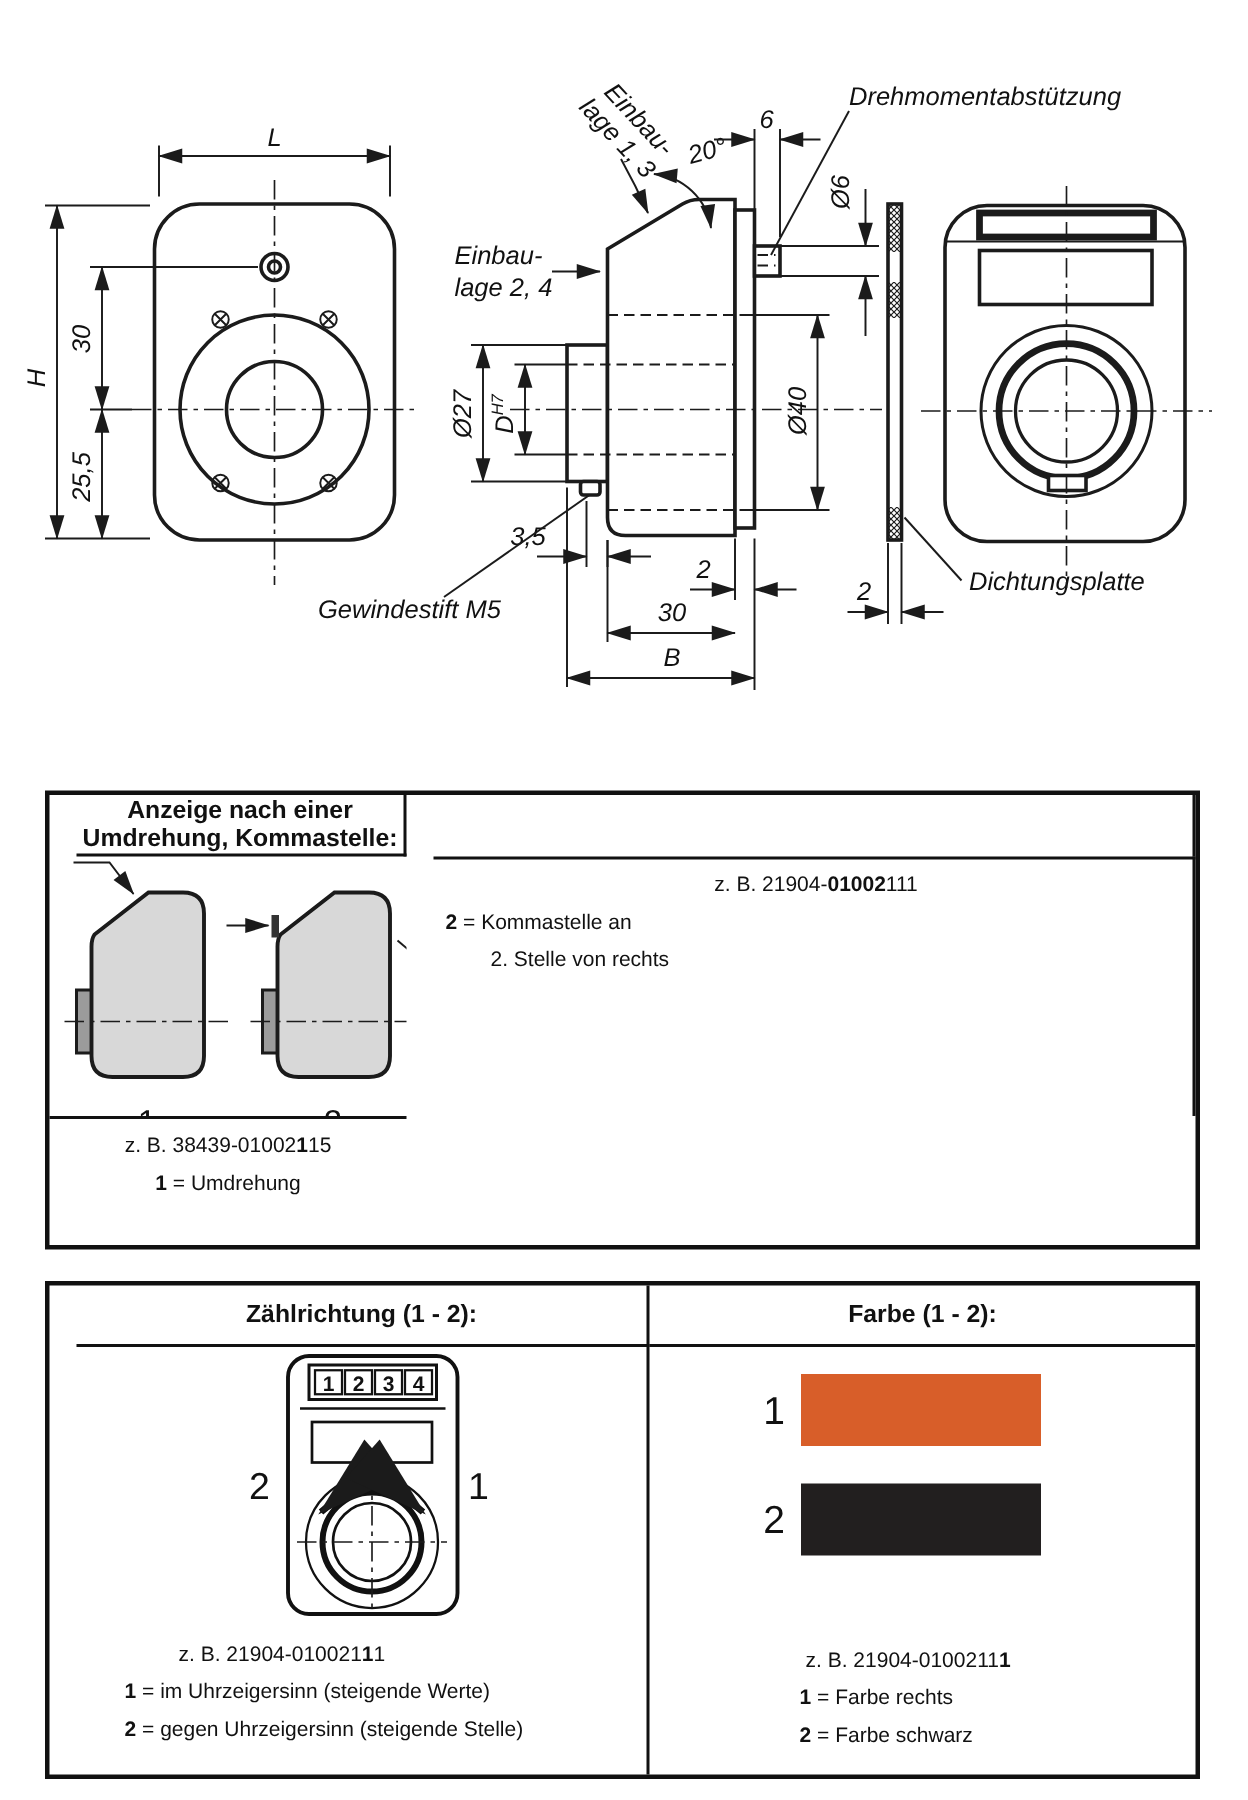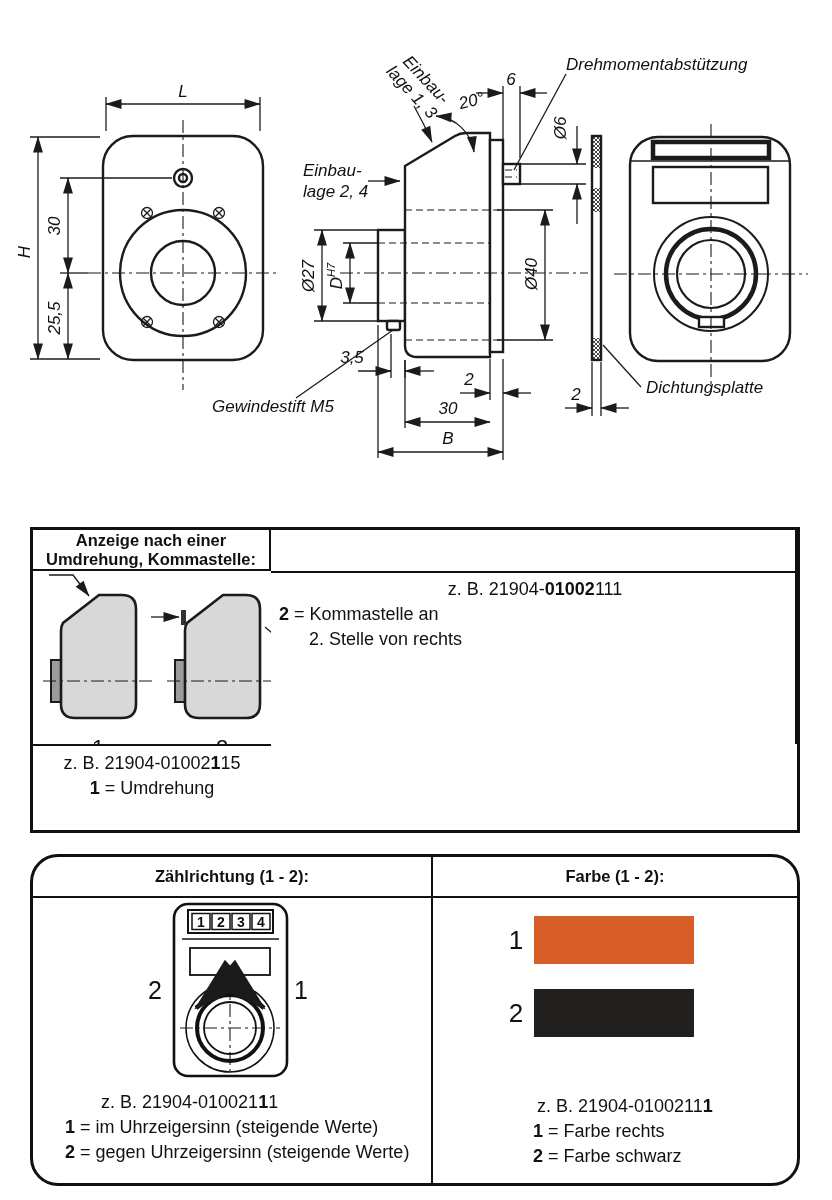--- a/index.html
+++ b/index.html
@@ -10,28 +10,28 @@
   .lbltxt{font-size:17px;font-style:italic;}
   .obj{stroke:#1b1b1b;stroke-width:2.4;fill:none;}
   .objf{stroke:#1b1b1b;stroke-width:2.4;fill:#fff;}
   .thin{stroke:#1b1b1b;stroke-width:1.3;fill:none;}
   .cl{stroke:#1b1b1b;stroke-width:1.1;fill:none;stroke-dasharray:13 4 3 4;}
   .hid{stroke:#1b1b1b;stroke-width:1.2;fill:none;stroke-dasharray:7 4;}
   .arrfill{fill:#1b1b1b;}
   
   .tbl{position:absolute;border:3px solid #111;background:#fff;box-sizing:border-box;display:grid;}
   #table1{left:30px;top:527px;width:770px;height:306px;grid-template-columns:238px 1fr;grid-template-rows:41px 1fr 86px;}
-  #table2{left:30px;top:854px;width:770px;height:332px;grid-template-columns:400px 1fr;grid-template-rows:41px 1fr;border-radius:28px;}
+  #table2{left:30px;top:854px;width:770px;height:332px;grid-template-columns:400px 1fr;grid-template-rows:41px 1fr;}
   .cell{position:relative;box-sizing:border-box;overflow:hidden;}
-  .br{border-right:2.5px solid #111;}
+  .br{border-right:2.5px solid #111;margin-left:18px;}
   .bb{border-bottom:2.5px solid #111;}
   .bt{border-top:2.5px solid #111;}
   .hdr{display:flex;align-items:center;justify-content:center;text-align:center;
        font-weight:bold;font-size:16.5px;line-height:1.15;}
-  .ftxt{font-size:18px;line-height:25px;}
+  .ftxt{font-size:14px;line-height:25px;}
   .ftxt b{font-weight:bold;}
   .center{text-align:center;}
   
   .counter{position:absolute;left:28px;top:74px;border:3px solid #111;background:#fff;padding:4px;}
   .counter-in{border:2px solid #111;display:flex;align-items:stretch;height:50px;}
   .dig{width:27px;display:flex;align-items:center;justify-content:center;
        font-family:"DejaVu Sans",sans-serif;font-weight:bold;font-size:37px;border-right:1.5px solid #111;}
   .dig:last-of-type{border-right:none;}
   .ybar{width:4px;}
   .hatchcell{width:22px;margin:3px 3px 3px 2px;
@@ -315,21 +315,21 @@
         </g>
       </svg>
     </div>
 
     <div class="cell br bt ftxt" style="padding:4px 4px 4px 8px;">
       <div class="center"><span>z. B. 21904-</span><b>01002</b><span>111</span></div>
       <div><b>2</b><span> = Kommastelle an</span></div>
       <div style="padding-left:30px;"><span>2. Stelle von rechts</span></div>
     </div>
     <div class="cell bt ftxt center" style="padding-top:5px;">
-      <div><span>z. B. 21904-01002</span><b>1</b><span>15</span></div>
+      <div><span>z. B. 38439-01002</span><b>1</b><span>15</span></div>
       <div><b>1</b><span> = Umdrehung</span></div>
     </div>
   </div>
 
   
   <div id="table2" class="tbl">
 
     <div class="cell br bb hdr">Zählrichtung (1 - 2):</div>
     <div class="cell bb hdr">Farbe (1 - 2):</div>
 
@@ -356,21 +356,21 @@
           <line x1="6" y1="124" x2="106" y2="124" class="cl"></line>
           <line x1="56" y1="76" x2="56" y2="172" class="cl"></line>
           <path d="M22,104 Q56,74 90,104" stroke="#111" stroke-width="4.5" fill="none" marker-start="url(#arr)" marker-end="url(#arr)"></path>
         </g>
         <text x="122" y="101" font-size="25" text-anchor="middle">2</text>
         <text x="268" y="101" font-size="25" text-anchor="middle">1</text>
       </svg>
       <div class="ftxt" style="padding-left:32px;margin-top:2px;">
         <div style="padding-left:36px;"><span>z. B. 21904-010021</span><b>1</b><span>1</span></div>
         <div><b>1</b><span> = im Uhrzeigersinn (steigende Werte)</span></div>
-        <div><b>2</b><span> = gegen Uhrzeigersinn (steigende Werte)</span></div>
+        <div><b>2</b><span> = gegen Uhrzeigersinn (steigende Stelle)</span></div>
       </div>
     </div>
 
     <div class="cell">
       <div class="swrow" style="left:65px;top:18px;">
         <span class="swlbl">1</span>
         <span class="sw" style="background-color: rgb(216, 94, 41);"></span>
       </div>
       <div class="swrow" style="left:65px;top:91px;">
         <span class="swlbl">2</span>

